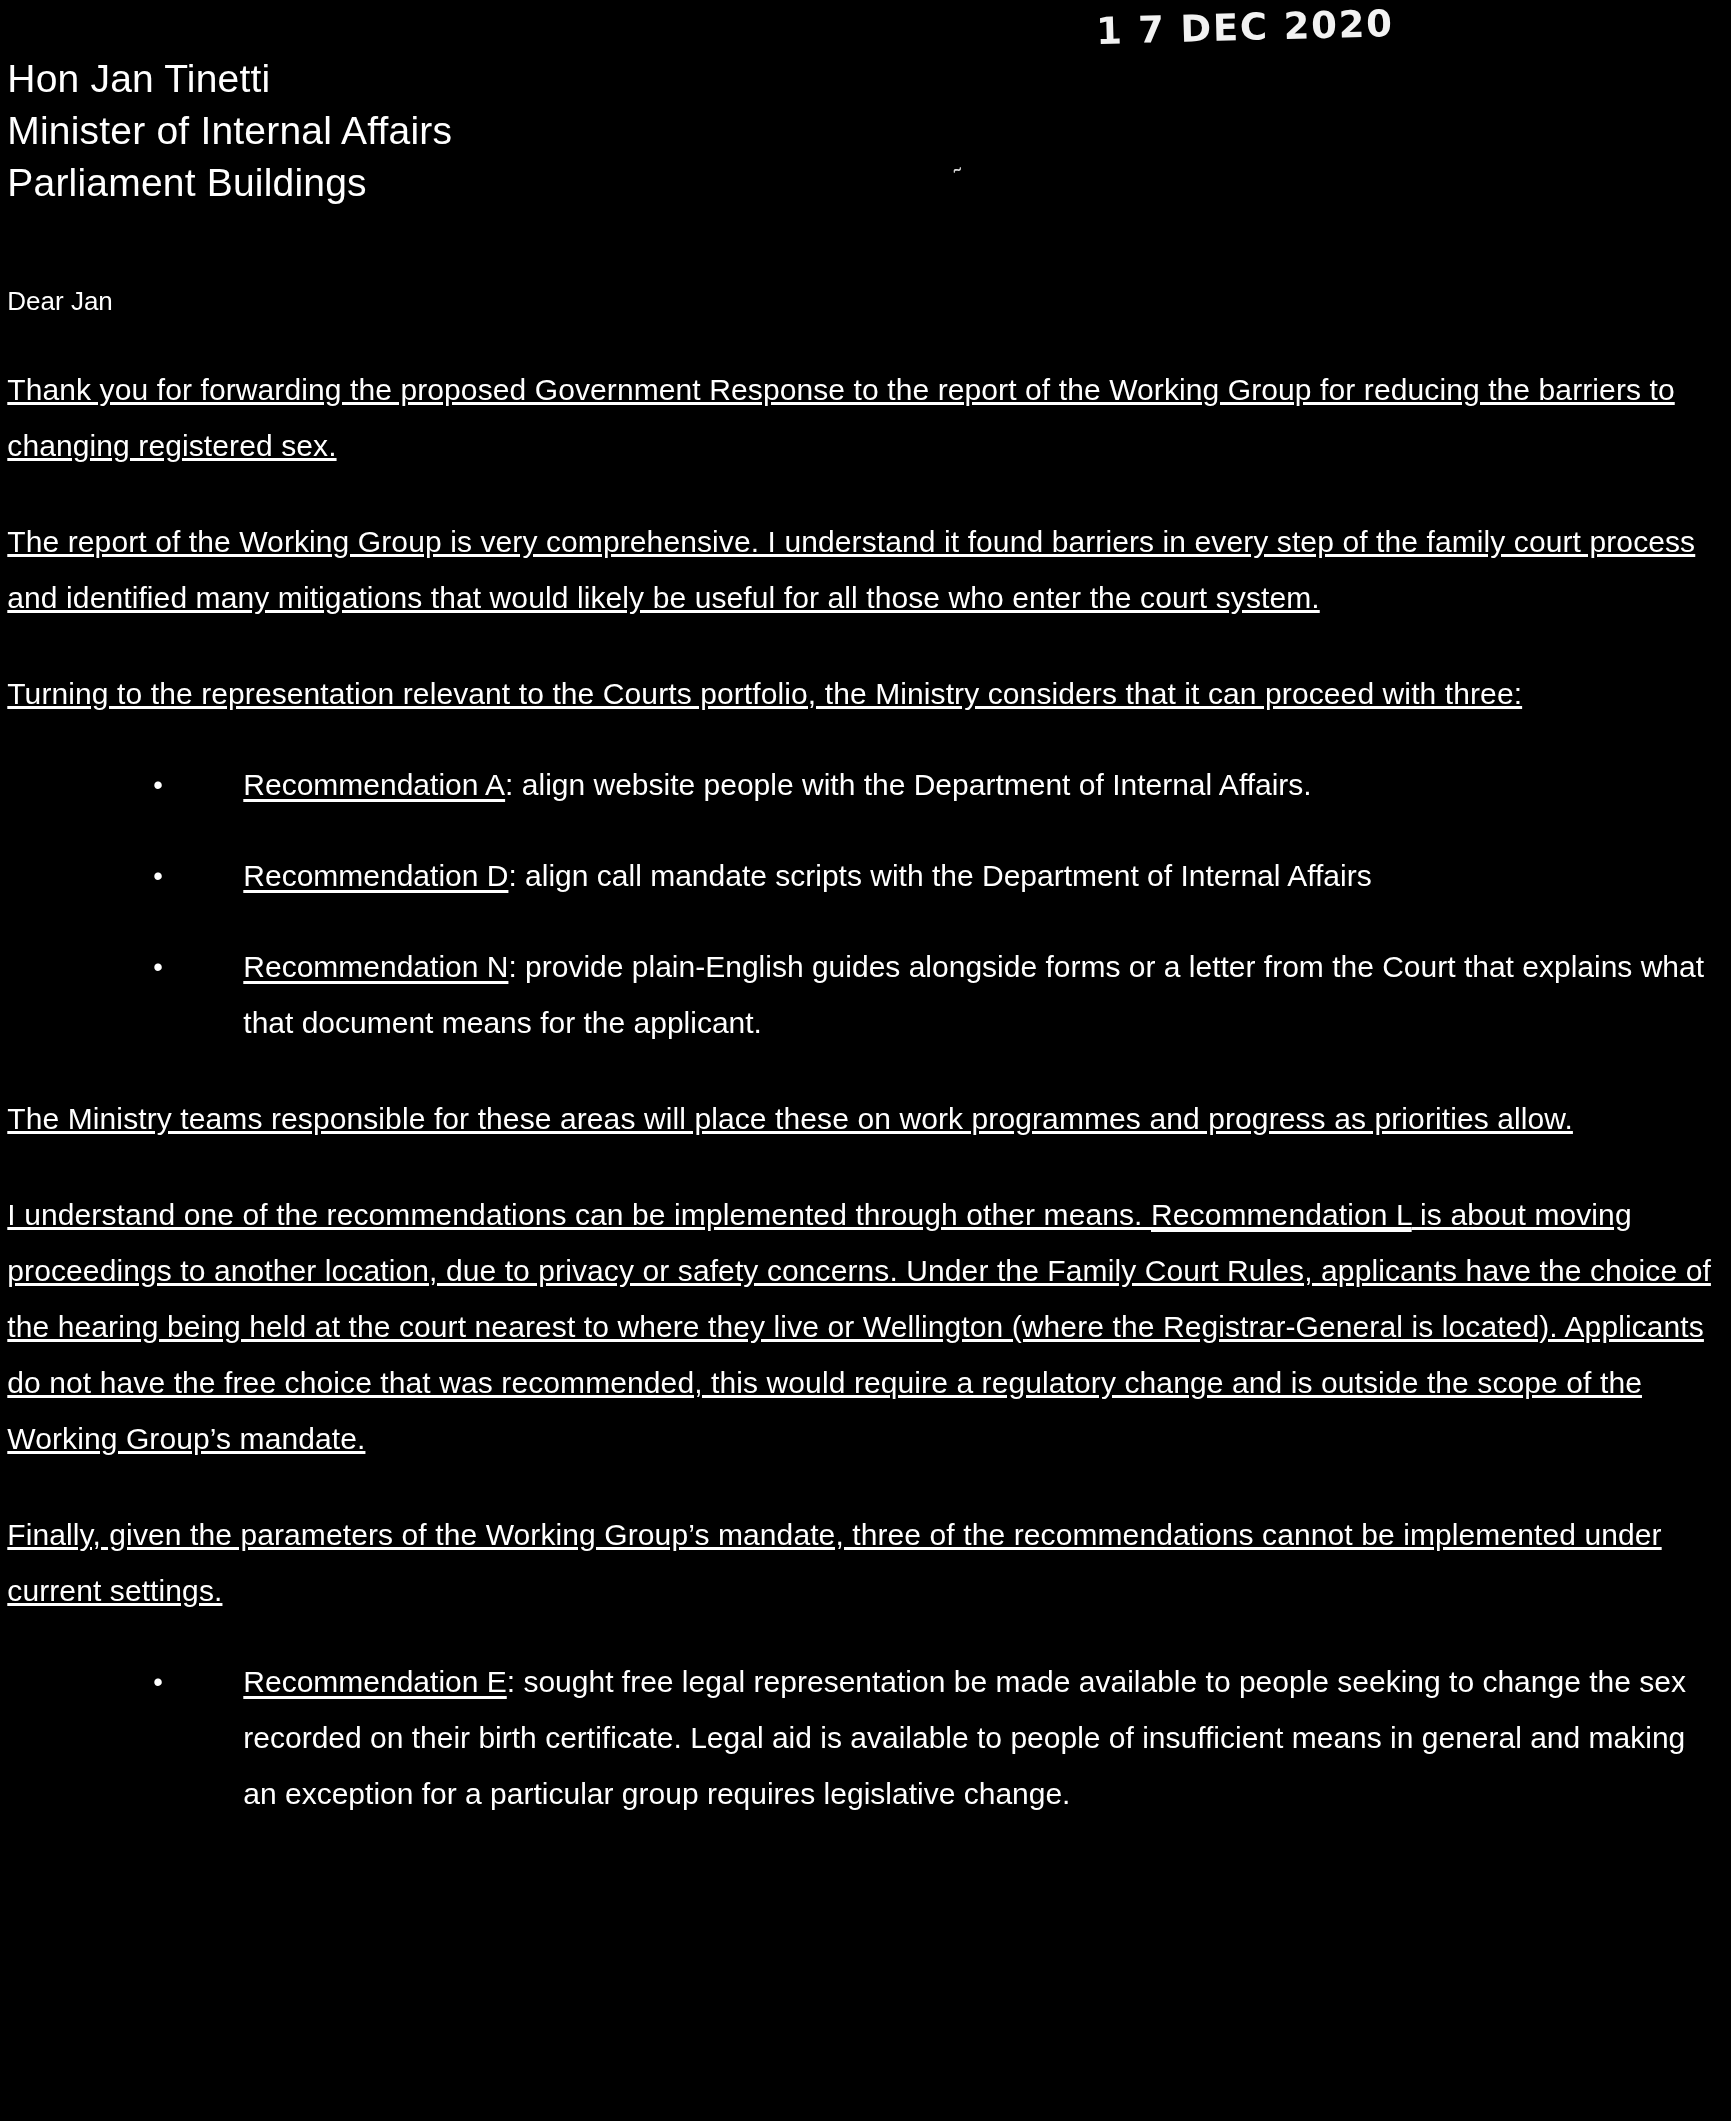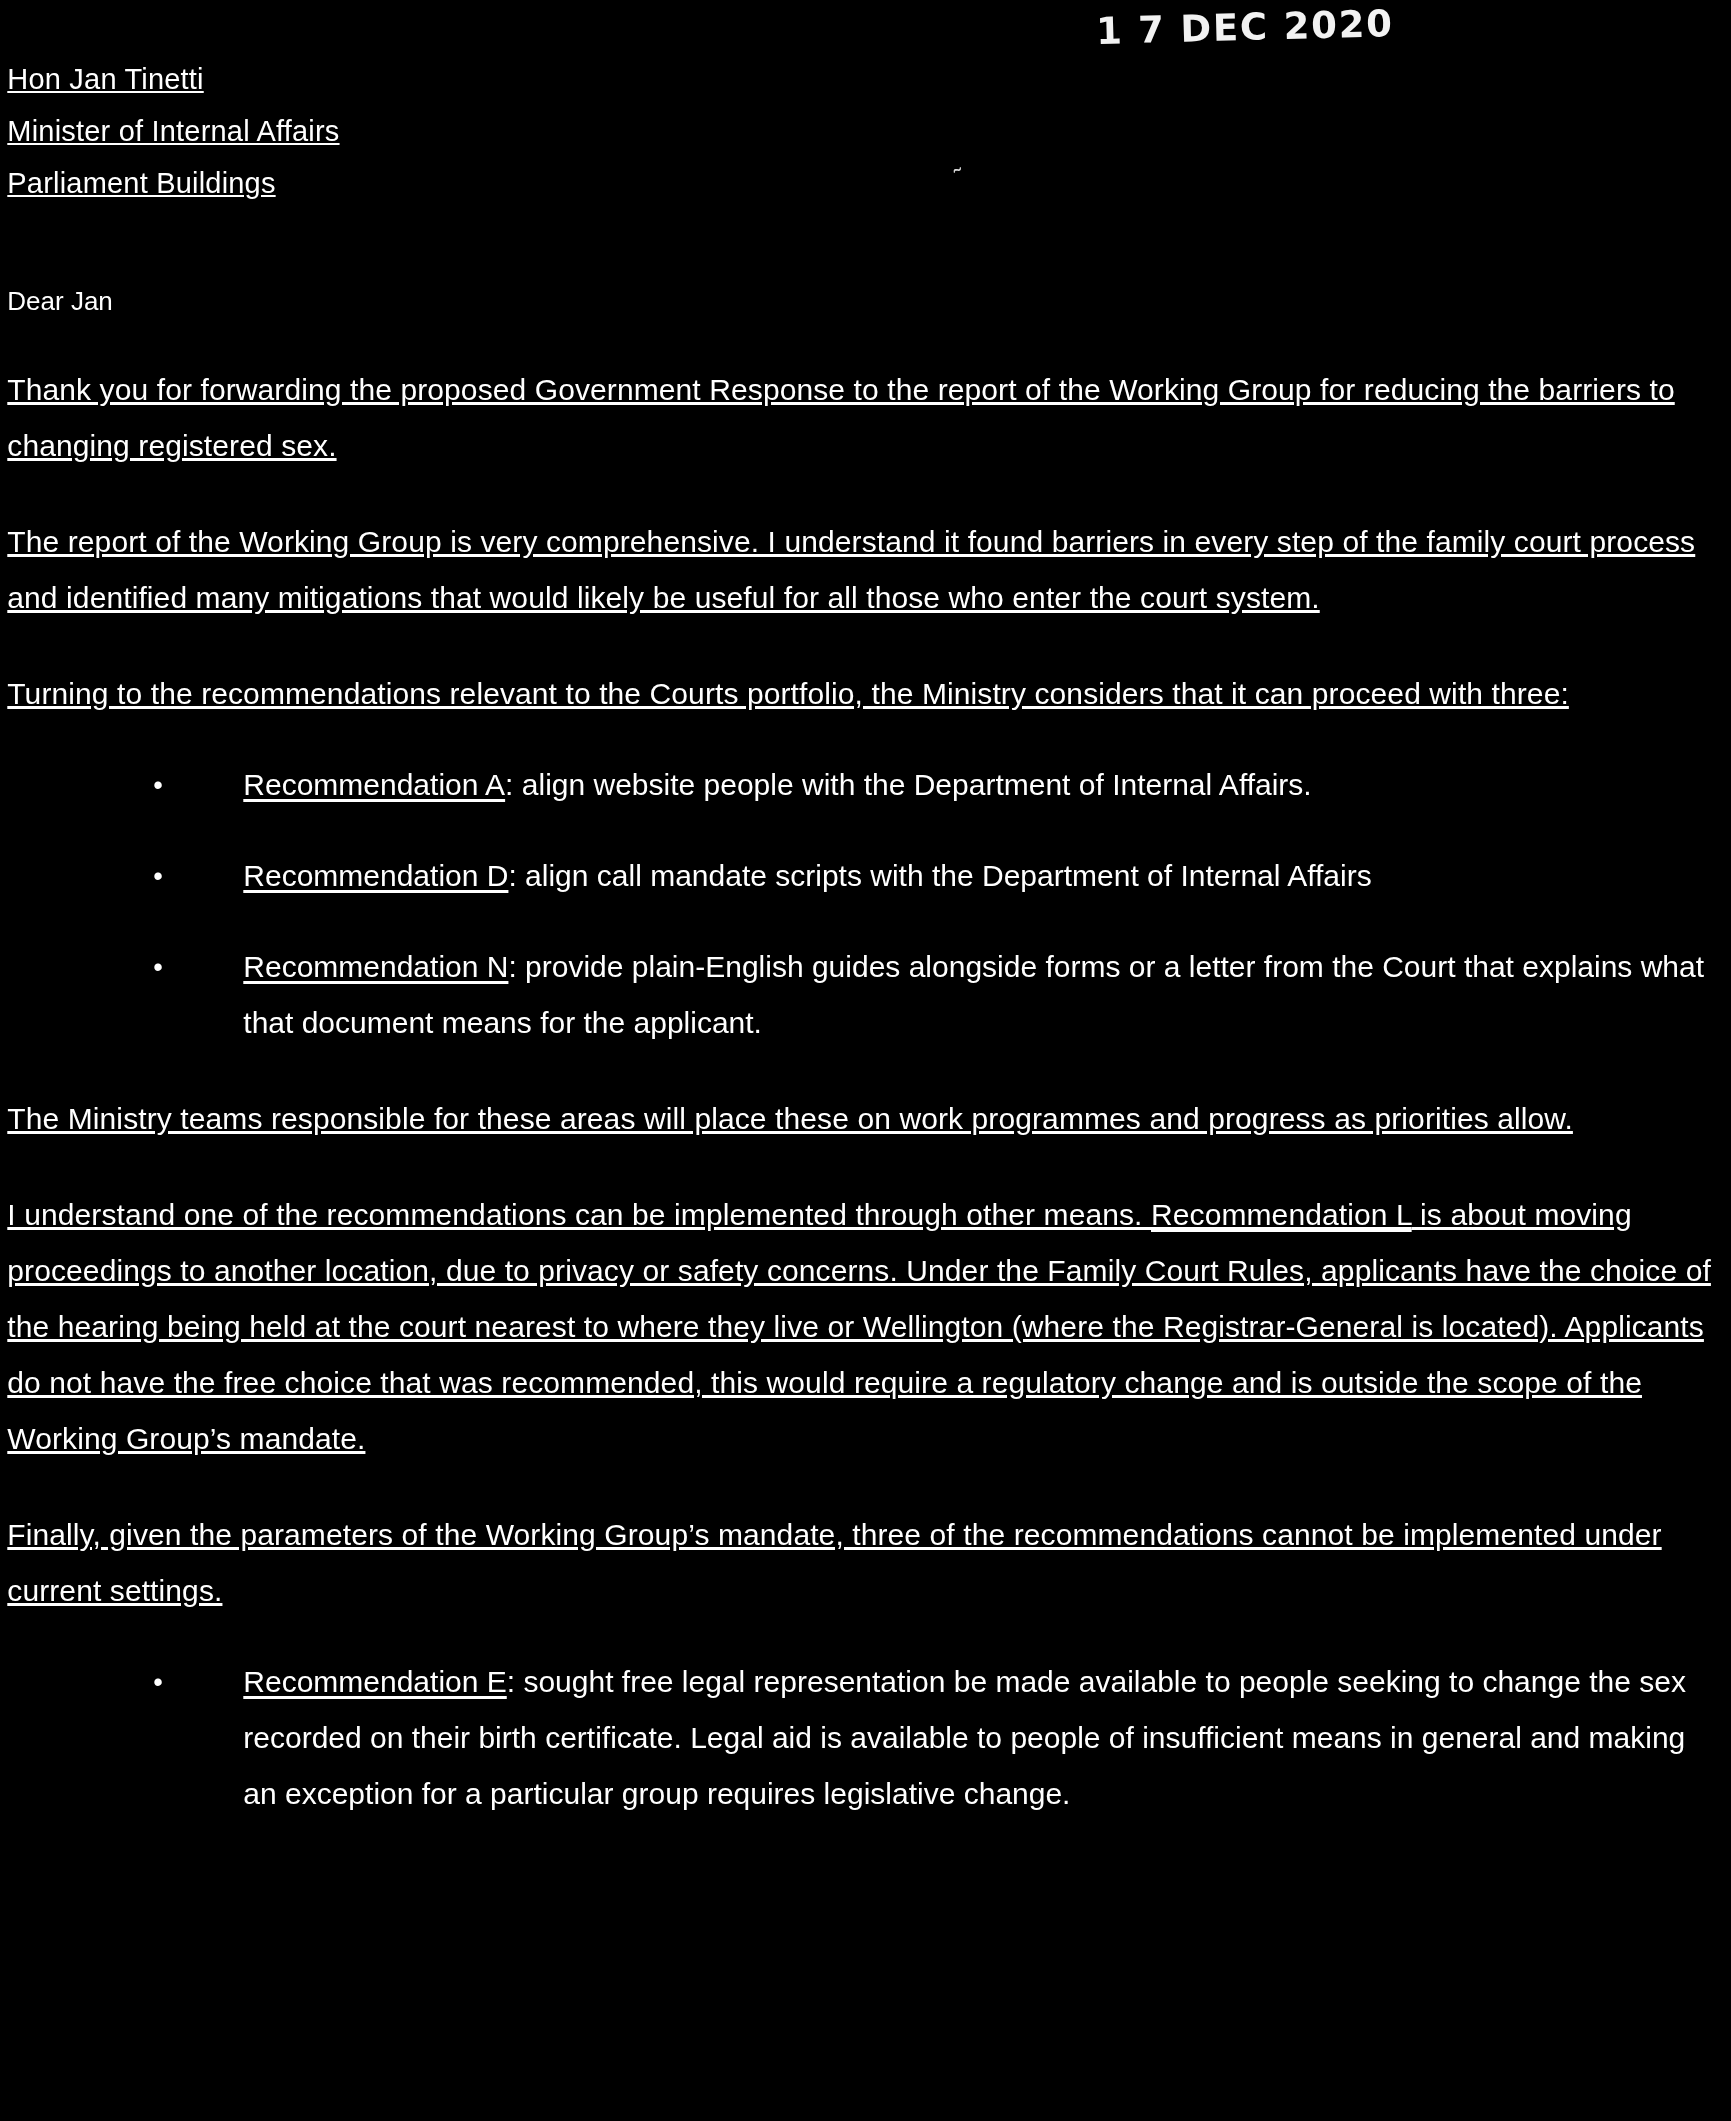--- a/index.html
+++ b/index.html
@@ -33,24 +33,23 @@
     color: #f2f2f2;
     transform: rotate(-1.5deg);
   }
   .content {
     position: absolute;
     left: 7.3px;
     top: 53px;
     width: 1718px;
   }
   .addr-line {
-    font-size: 29px;
+    font-size: 39px;
     line-height: 52px;
     letter-spacing: 0.2px;
-    text-decoration: underline;
   }
   .mark {
     position: absolute;
     left: 956px;
     top: 163px;
     font-size: 24px;
     color: #d9d9d9;
     transform: rotate(-20deg);
   }
   .salutation {
@@ -110,21 +109,21 @@
       <div class="addr-line">Minister of Internal Affairs</div>
       <div class="addr-line">Parliament Buildings</div>
     </div>
 
     <div class="salutation">Dear Jan</div>
 
     <p class="body-par">Thank you for forwarding the proposed Government Response to the report of the Working Group for reducing the barriers to changing registered sex.</p>
 
     <p class="body-par">The report of the Working Group is very comprehensive. I understand it found barriers in every step of the family court process and identified many mitigations that would likely be useful for all those who enter the court system.</p>
 
-    <p class="body-par">Turning to the recommendations relevant to the Courts portfolio, the Ministry considers that it can proceed with three:</p>
+    <p class="body-par">Turning to the representation relevant to the Courts portfolio, the Ministry considers that it can proceed with three:</p>
 
     <ul class="rec-list">
       <li>
         <span class="bullet">•</span>
         <span class="u">Recommendation A</span><span>: align website people with the Department of Internal Affairs.</span>
       </li>
       <li>
         <span class="bullet">•</span>
         <span class="u">Recommendation D</span><span>: align call mandate scripts with the Department of Internal Affairs</span>
       </li>

